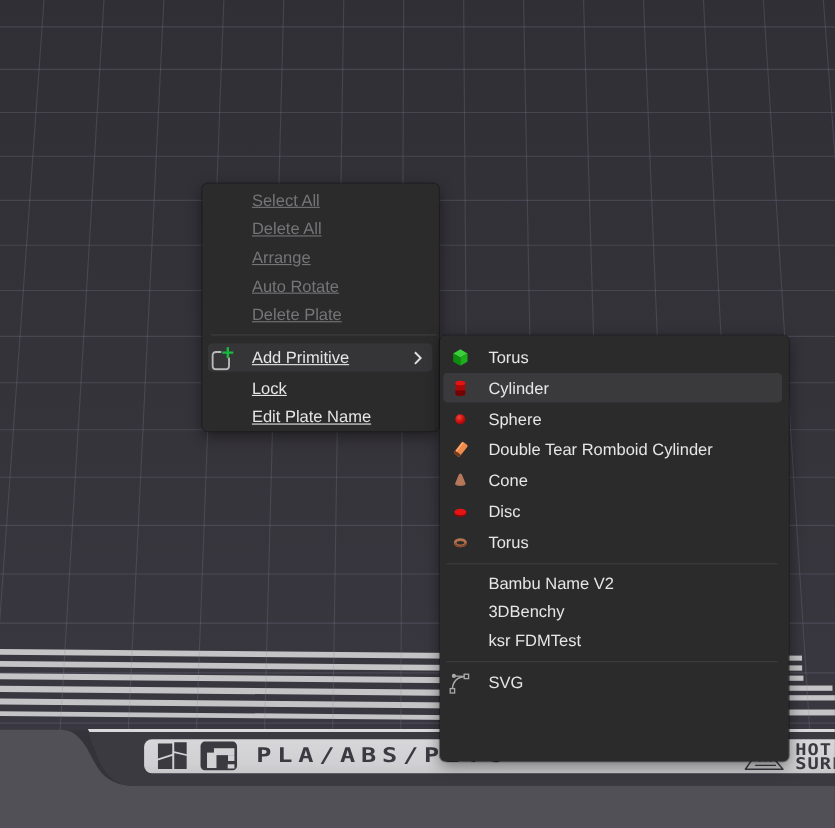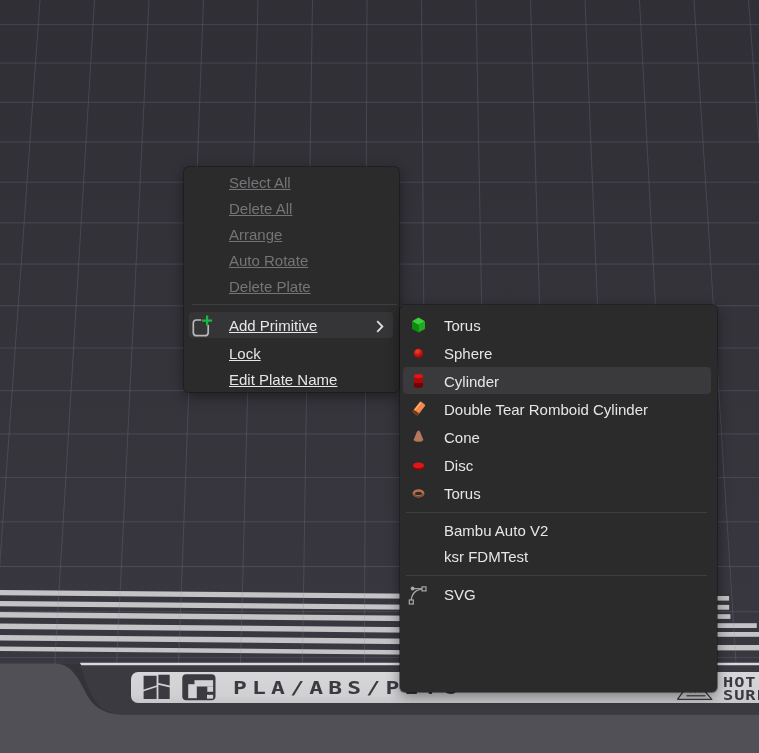--- a/index.html
+++ b/index.html
@@ -193,42 +193,42 @@
 <div id="sub-menu" class="menu">
     <div class="srow">
       <span class="sicon"><svg width="21" height="20" viewBox="0 0 21 20">
       <polygon points="10.5,2.6 17,6.3 10.5,10 4,6.3" fill="#3bd03b"></polygon>
       <polygon points="4,6.3 10.5,10 10.5,17.6 4,13.9" fill="#0d8c0d"></polygon>
       <polygon points="17,6.3 10.5,10 10.5,17.6 17,13.9" fill="#1cae1c"></polygon>
     </svg></span>
       <span class="slabel">Torus</span>
     </div>
     <div class="srow">
+      <div class="hl"></div>
+      <span class="sicon"><svg width="21" height="20" viewBox="0 0 21 20">
+      <path d="M6,5.2 V15 a4.5,2 0 0 0 9,0 V5.2 Z" fill="#a80a0a"></path>
+      <path d="M6,12 V15 a4.5,2 0 0 0 9,0 V12 Z" fill="#6f0404"></path>
+      <ellipse cx="10.5" cy="5.2" rx="4.5" ry="2.1" fill="#e31414"></ellipse>
+    </svg></span>
+      <span class="slabel">Cylinder</span>
+    </div>
+    <div class="srow">
       <span class="sicon"><svg width="21" height="20" viewBox="0 0 21 20">
       <circle cx="10.5" cy="10.3" r="4.6" fill="url(#sphGrad2)"></circle>
       <defs>
             <radialGradient id="sphGrad2" cx="0.38" cy="0.3" r="0.85">
         <stop offset="0" stop-color="#f04636"></stop>
               <stop offset="0.5" stop-color="#cc1010"></stop>
               <stop offset="1" stop-color="#7d0505"></stop>
       </radialGradient>
           </defs>
     </svg></span>
       <span class="slabel">Sphere</span>
     </div>
     <div class="srow">
-      <div class="hl"></div>
-      <span class="sicon"><svg width="21" height="20" viewBox="0 0 21 20">
-      <path d="M6,5.2 V15 a4.5,2 0 0 0 9,0 V5.2 Z" fill="#a80a0a"></path>
-      <path d="M6,12 V15 a4.5,2 0 0 0 9,0 V12 Z" fill="#6f0404"></path>
-      <ellipse cx="10.5" cy="5.2" rx="4.5" ry="2.1" fill="#e31414"></ellipse>
-    </svg></span>
-      <span class="slabel">Cylinder</span>
-    </div>
-    <div class="srow">
       <span class="sicon"><svg width="21" height="20" viewBox="0 0 21 20">
       <g transform="rotate(38 10.5 10)">
         <rect x="7.2" y="2.6" width="6.6" height="13.4" rx="1.4" fill="#ef8a4a"></rect>
         <path d="M7.2,13.2 h6.6 v1.4 a3.3,1.6 0 0 1 -6.6,0 Z" fill="#6e3a1c"></path>
         <path d="M8.3,3.4 v10" stroke="#ffb27a" stroke-width="1.1" fill="none"></path>
       </g>
     </svg></span>
       <span class="slabel">Double Tear Romboid Cylinder</span>
     </div>
     <div class="srow">
@@ -247,21 +247,24 @@
     </div>
     <div class="srow">
       <span class="sicon"><svg width="21" height="20" viewBox="0 0 21 20">
       <ellipse cx="10.5" cy="10.4" rx="4.7" ry="2.9" fill="none" stroke="#b5714d" stroke-width="2.5"></ellipse>
       <path d="M5.8,10.8 a4.7,2.9 0 0 0 9.4,0" fill="none" stroke="#83492a" stroke-width="1.6"></path>
     </svg></span>
       <span class="slabel">Torus</span>
     </div>
     <div class="ssep"></div>
     <div class="srow h26">
-      <span class="slabel">Bambu Auto V2</span>
+      <span class="slabel">Bambu Name V2</span>
+    </div>
+    <div class="srow h26">
+      <span class="slabel">3DBenchy</span>
     </div>
     <div class="srow h26">
       <span class="slabel">ksr FDMTest</span>
     </div>
     <div class="ssep"></div>
     <div class="srow">
       <span class="sicon"><svg width="21" height="20" viewBox="0 0 21 20">
       <path d="M3.2,16.8 Q3.2,4.6 15.8,3.8" fill="none" stroke="#a9a9ab" stroke-width="1.3"></path>
       <path d="M5.2,3.6 L15.8,3.8" stroke="#a9a9ab" stroke-width="1.1"></path>
       <rect x="1.3" y="15" width="4" height="4" fill="#2b2b2c" stroke="#a9a9ab" stroke-width="1.2"></rect>

